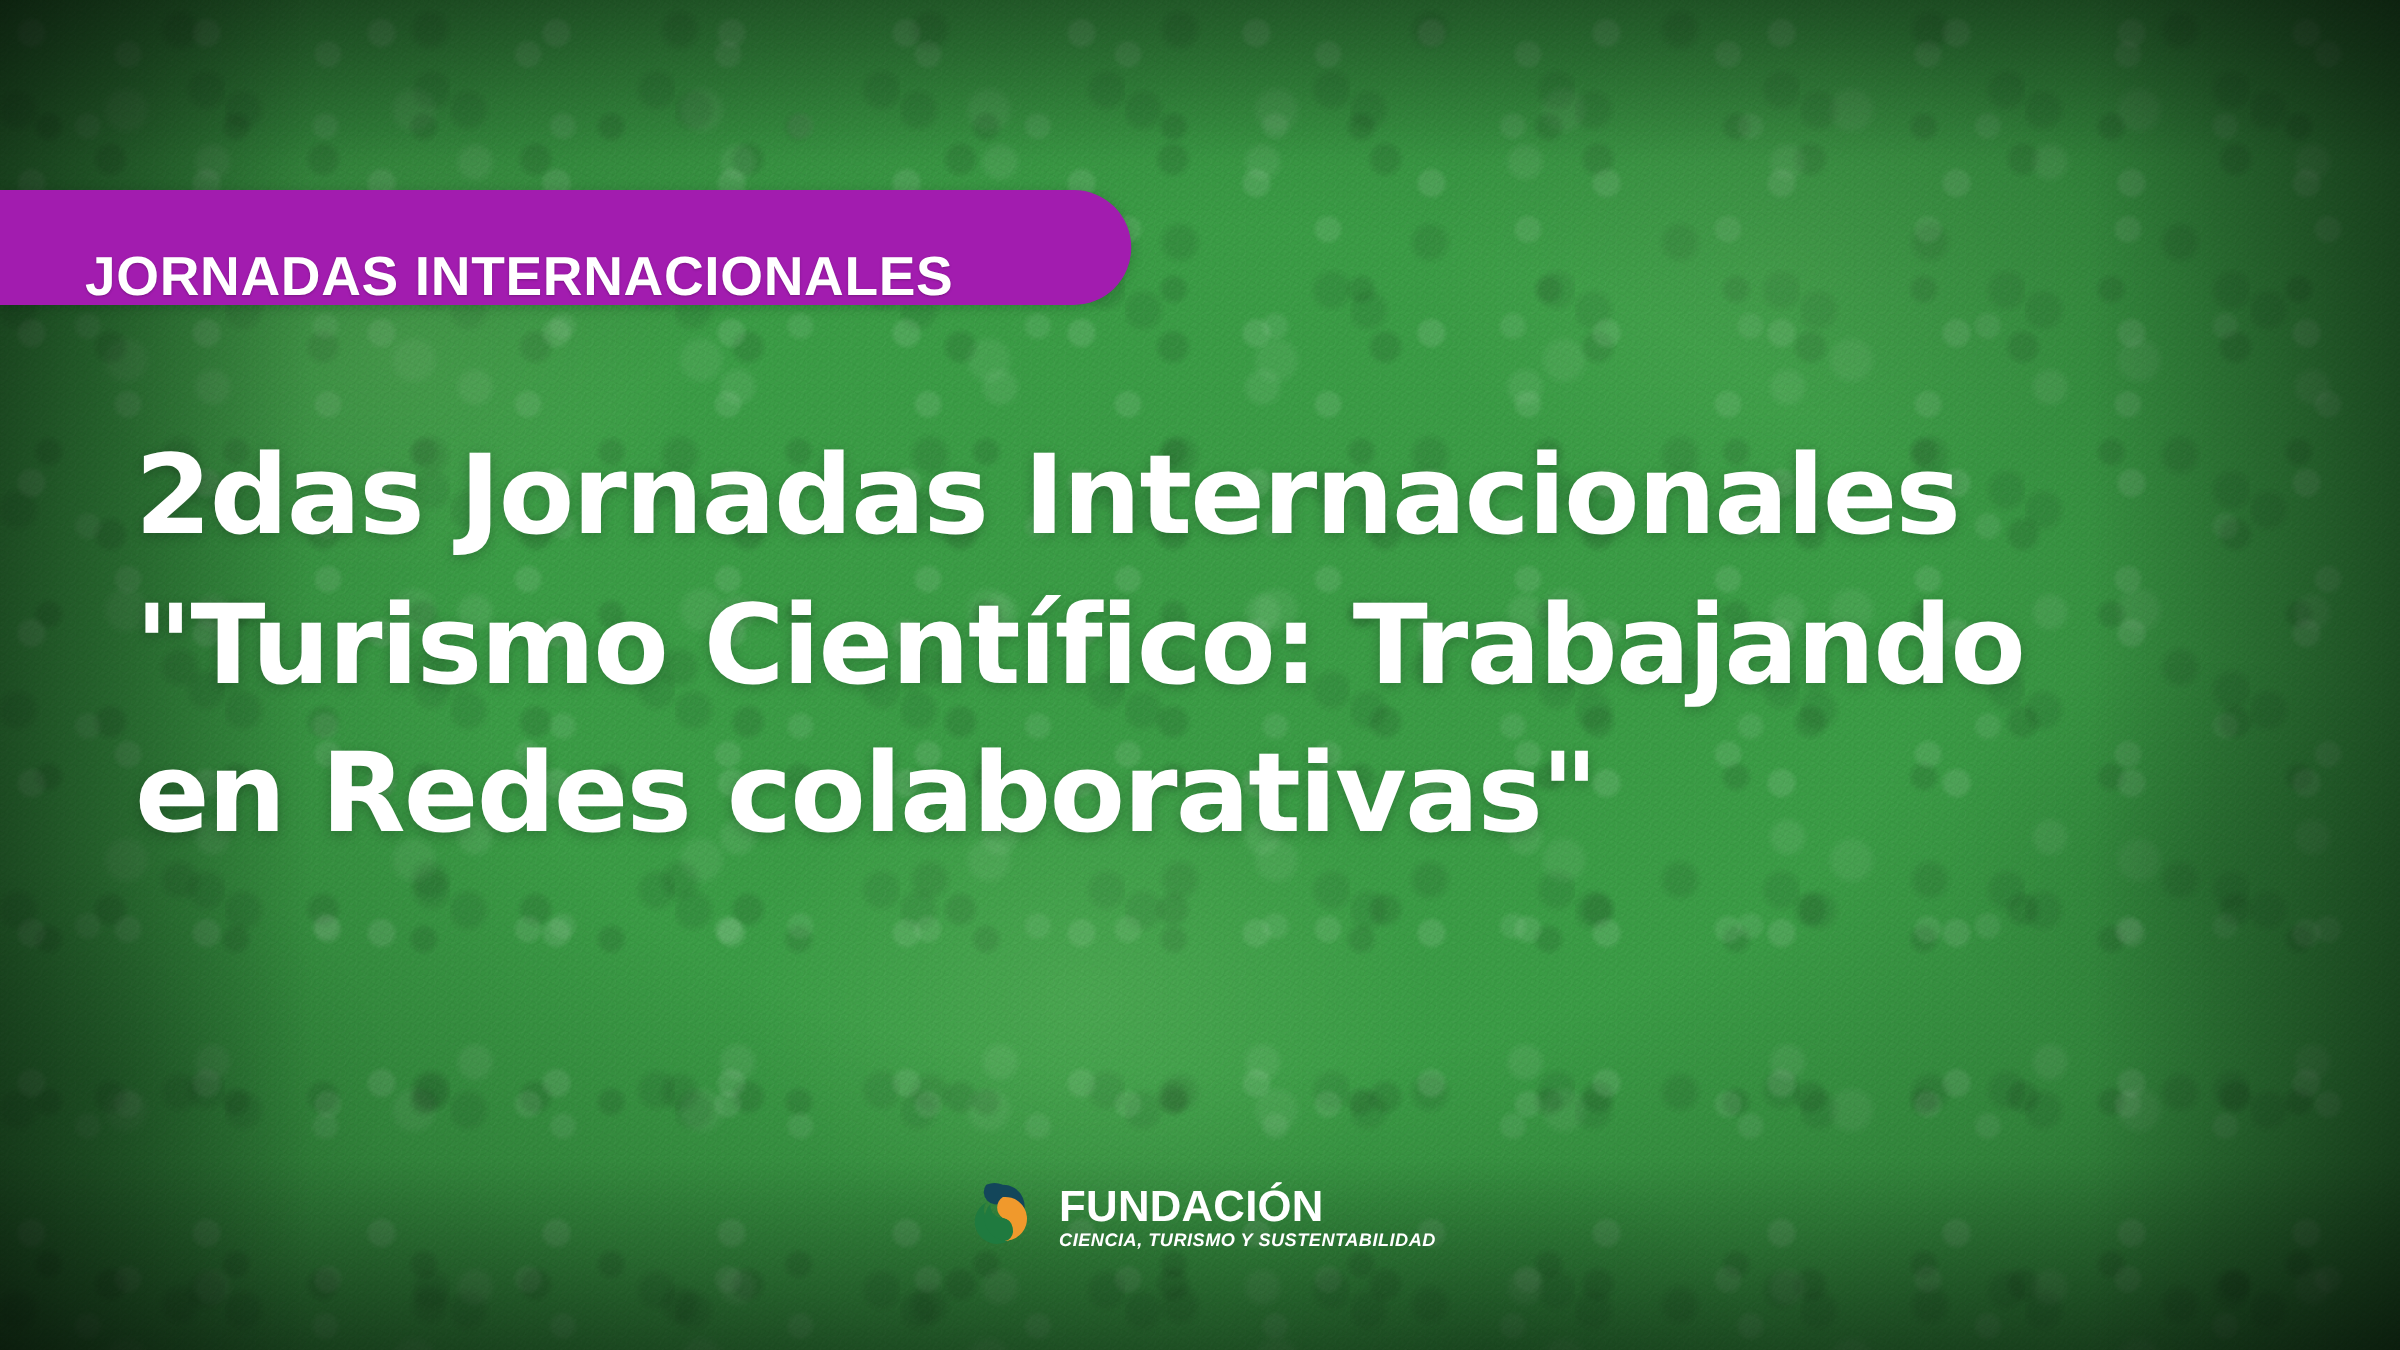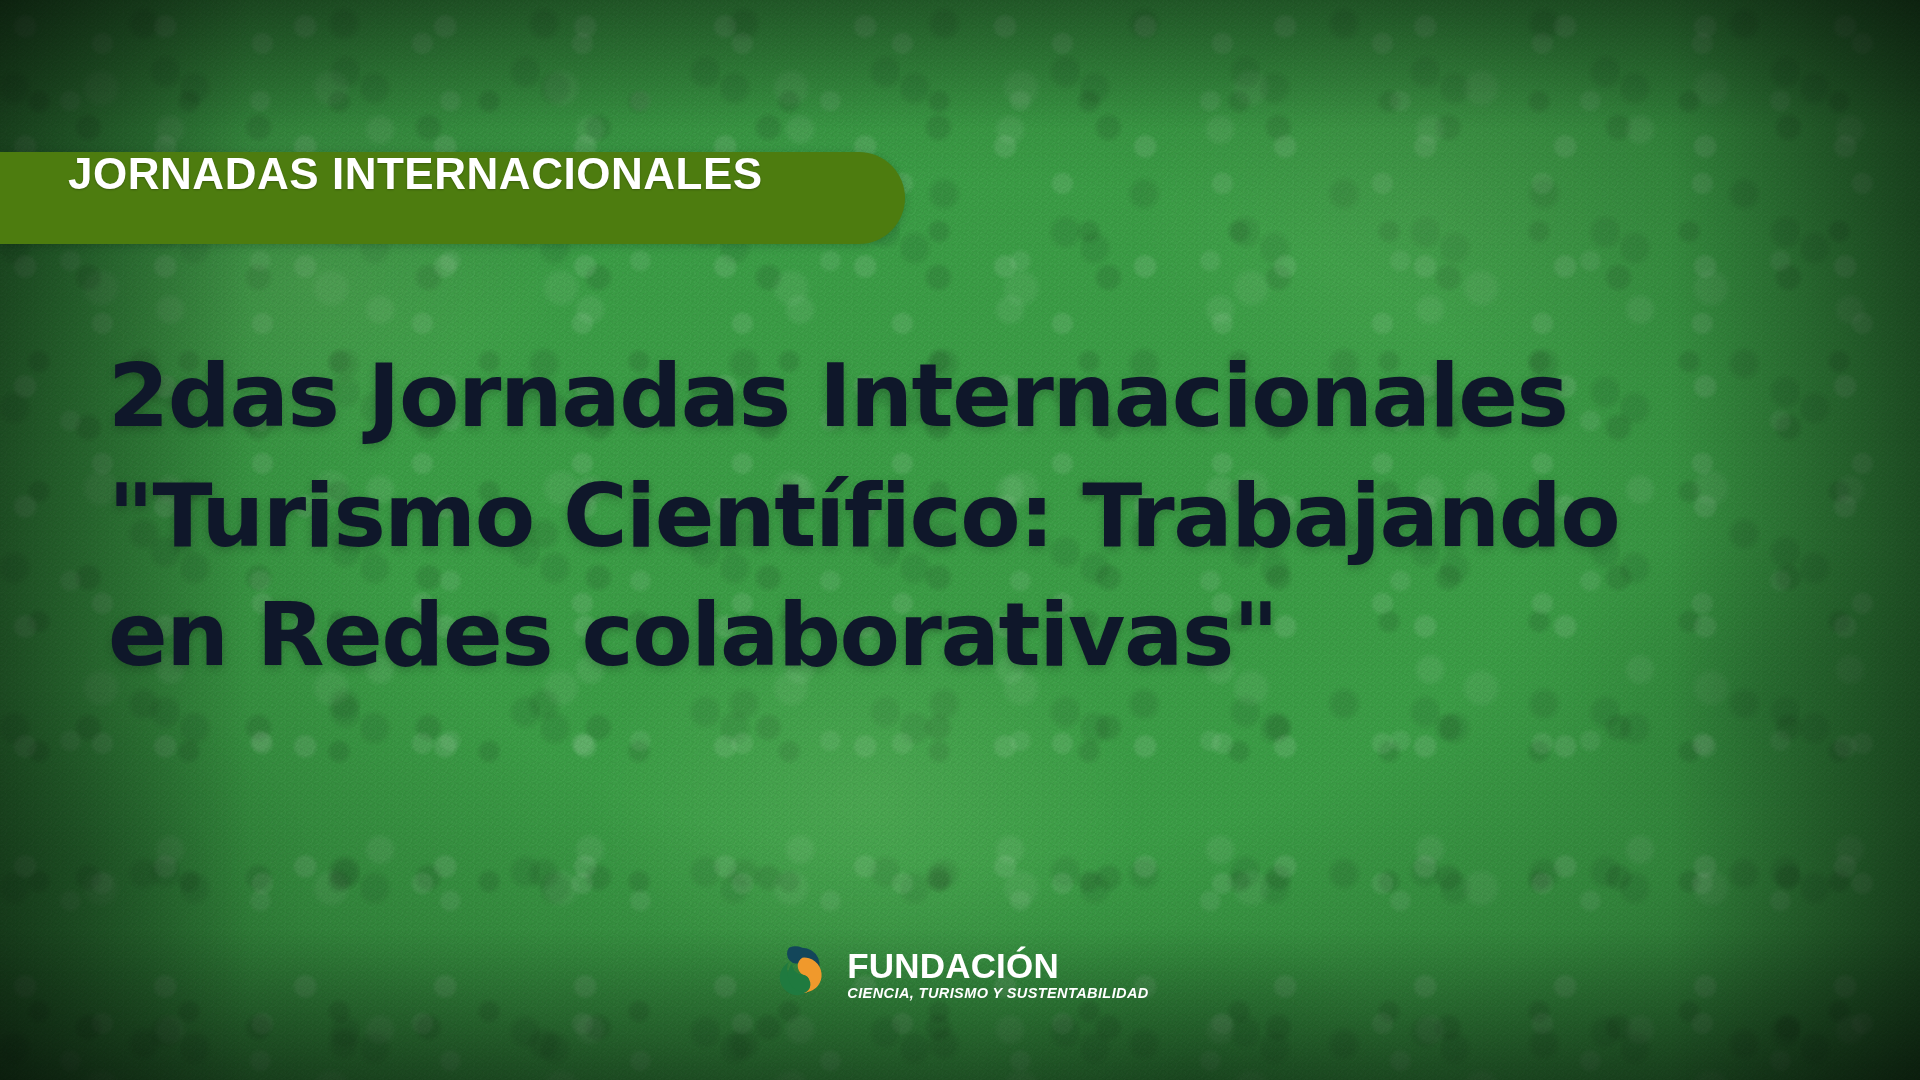--- a/index.html
+++ b/index.html
@@ -92,45 +92,45 @@
       linear-gradient(to top,    rgba(0,0,0,.38) 0, rgba(0,0,0,0) 14%);
   }
 
   
   #eyebrow-badge {
     position:absolute;
     left:0;
     top:152px;
     width:905px;
     height:92px;
-    background:#4d7c0f;
+    background:#a21caf;
     border-radius:0 46px 46px 0;
     display:flex;
-    align-items:flex-start;
+    align-items:flex-end;
     box-shadow:0 2px 10px rgba(0,0,0,.18);
   }
   #eyebrow-label {
     margin-left:68px;
     color:#ffffff;
     font-family:"Liberation Sans", sans-serif;
     font-weight:bold;
     font-size:44px;
     letter-spacing:.012em;
     line-height:1;
     white-space:nowrap;
     text-shadow:0 1px 2px rgba(0,0,0,.25);
   }
 
   
   #headline {
     position:absolute;
     left:108px;
     top:336px;
     width:1720px;
-    color:#0f172a;
+    color:#ffffff;
     font-family:"DejaVu Sans", sans-serif;
     font-weight:bold;
     font-size:88px;
     line-height:1.36;
     letter-spacing:-.016em;
     text-shadow:0 3px 10px rgba(0,0,0,.22);
   }
   #headline .hl-line { display:block; white-space:nowrap; }
 
   

